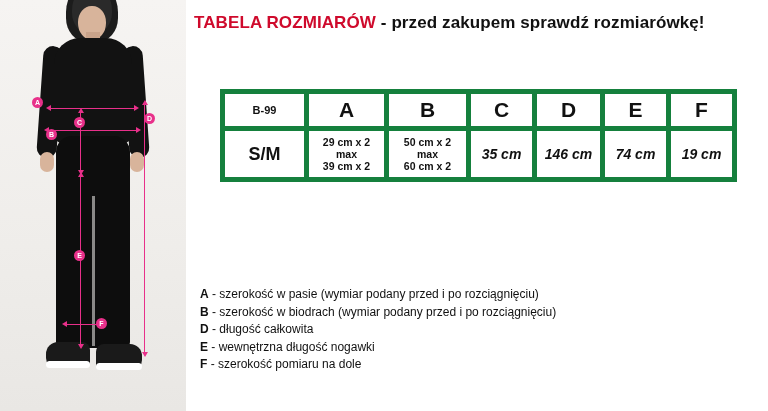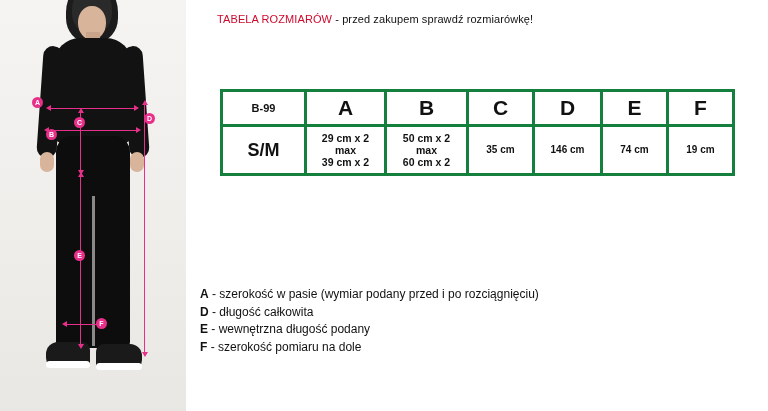--- a/index.html
+++ b/index.html
@@ -165,24 +165,24 @@
   #content {
     position: absolute;
     left: 186px;
     top: 0;
     width: 582px;
     height: 411px;
     background: #ffffff;
   }
   #heading {
     position: absolute;
-    left: 31px;
+    left: 8px;
     top: 13px;
-    font-size: 11px;
-    font-weight: normal;
+    font-size: 17px;
+    font-weight: bold;
     letter-spacing: .1px;
   }
   #heading .hl { color: #cf0a2c; }
   #heading .rest { color: #111111; }
 
   ul.bullets {
     position: absolute;
     left: 28px;
     top: 30px;
     margin: 0;
@@ -199,21 +199,21 @@
   
   #size-table {
     position: absolute;
     left: 34px;
     top: 89px;
     border-collapse: collapse;
     width: 512px;
     table-layout: fixed;
   }
   #size-table td, #size-table th {
-    border: 3px solid #15803d;
+    border: 5px solid #15803d;
     text-align: center;
     vertical-align: middle;
     color: #111111;
   }
   #size-table thead th {
     height: 30px;
     font-size: 21px;
     font-weight: bold;
   }
   #size-table thead th.code {
@@ -225,21 +225,22 @@
     font-size: 10.5px;
     font-weight: bold;
     line-height: 12px;
     padding: 2px 2px;
   }
   #size-table tbody td.size {
     font-size: 18px;
     font-weight: bold;
   }
   #size-table tbody td.plain {
-    font-size: 10px;
+    font-size: 14px;
+    font-style: italic;
   }
   .col-code  { width: 84px; }
   .col-a     { width: 80px; }
   .col-b     { width: 82px; }
   .col-c     { width: 66px; }
   .col-d     { width: 68px; }
   .col-e     { width: 66px; }
   .col-f     { width: 66px; }
 
   
@@ -348,23 +349,26 @@
         <td class="plain">19 cm</td>
       </tr>
     </tbody>
   </table>
 
   <div id="legend">
     <div class="row">
       <b>A</b><span> - szerokość w pasie (wymiar podany przed i po rozciągnięciu)</span>
     </div>
     <div class="row">
+      <b>B</b><span> - szerokość w biodrach (wymiar podany przed i po rozciągnięciu)</span>
+    </div>
+    <div class="row">
       <b>D</b><span> - długość całkowita</span>
     </div>
     <div class="row">
-      <b>E</b><span> - wewnętrzna długość podany</span>
+      <b>E</b><span> - wewnętrzna długość nogawki</span>
     </div>
     <div class="row">
       <b>F</b><span> - szerokość pomiaru na dole</span>
     </div>
   </div>
 
 </div>
 
 </body></html>

